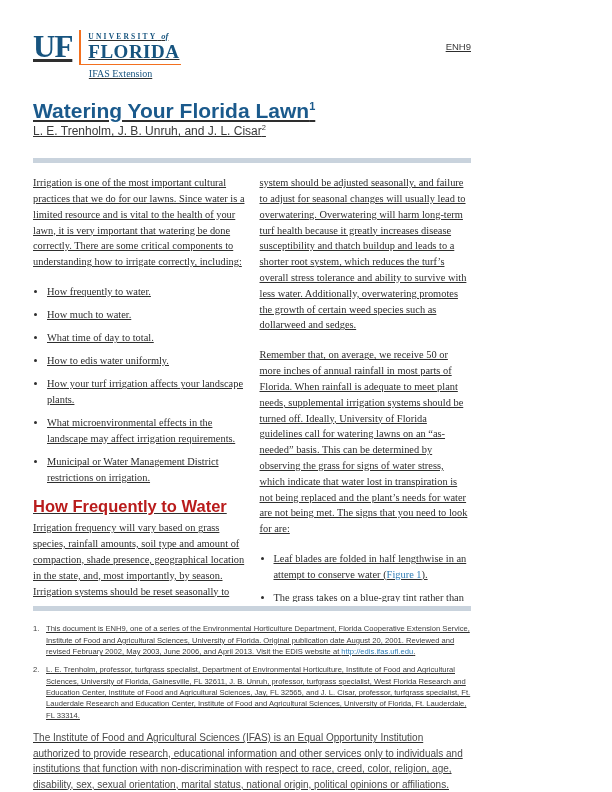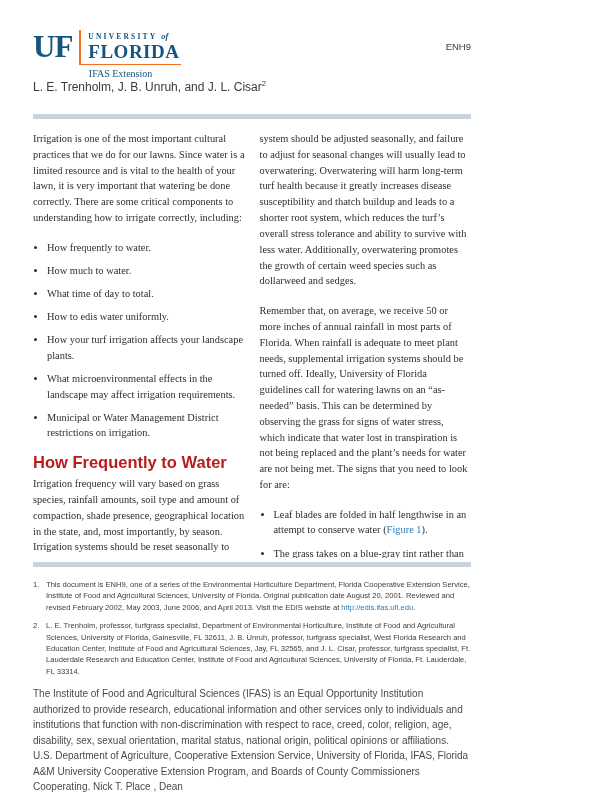--- a/index.html
+++ b/index.html
@@ -5,20 +5,21 @@
   html,body{margin:0;padding:0;background:#ffffff;}
   .page{
     position:relative;
     width:519px;height:792px;
     box-sizing:border-box;
     padding:30px 48px 0 33px;
     background:#ffffff;
     font-family:"Liberation Serif", serif;
     color:#2e2e2e;
     overflow:hidden;
+    text-decoration:underline;
   }
   
   .hdr{display:flex;justify-content:space-between;align-items:flex-start;}
   .logo{display:flex;align-items:flex-start;}
   .logo-uf{
     font-family:"Liberation Serif", serif;
     font-weight:bold;font-size:31px;line-height:0.95;
     color:#17547f;letter-spacing:-1px;margin-right:7px;margin-top:2px;
   }
   .logo-stack-top{
@@ -103,20 +104,21 @@
         <div class="logo-stack-top">
           <div class="logo-univ"><span>UNIVERSITY</span> <span class="of-italic">of</span></div>
           <div class="logo-florida">FLORIDA</div>
         </div>
         <div class="logo-ifas">IFAS Extension</div>
       </div>
     </div>
     <span class="doc-code">ENH9</span>
   </div>
 
+  <h1 class="title"><span>Watering Your Florida Lawn</span><sup>1</sup></h1>
   <div class="authors"><span>L. E. Trenholm, J. B. Unruh, and J. L. Cisar</span><sup>2</sup></div>
 
   <div class="bar top"></div>
 
   <div class="columns">
 
     <div class="col body-text">
       <p>Irrigation is one of the most important cultural practices that we do for our lawns. Since water is a limited resource and is vital to the health of your lawn, it is very important that watering be done correctly. There are some critical components to understanding how to irrigate correctly, including:</p>
       <ul>
         <li>How frequently to water.</li>

